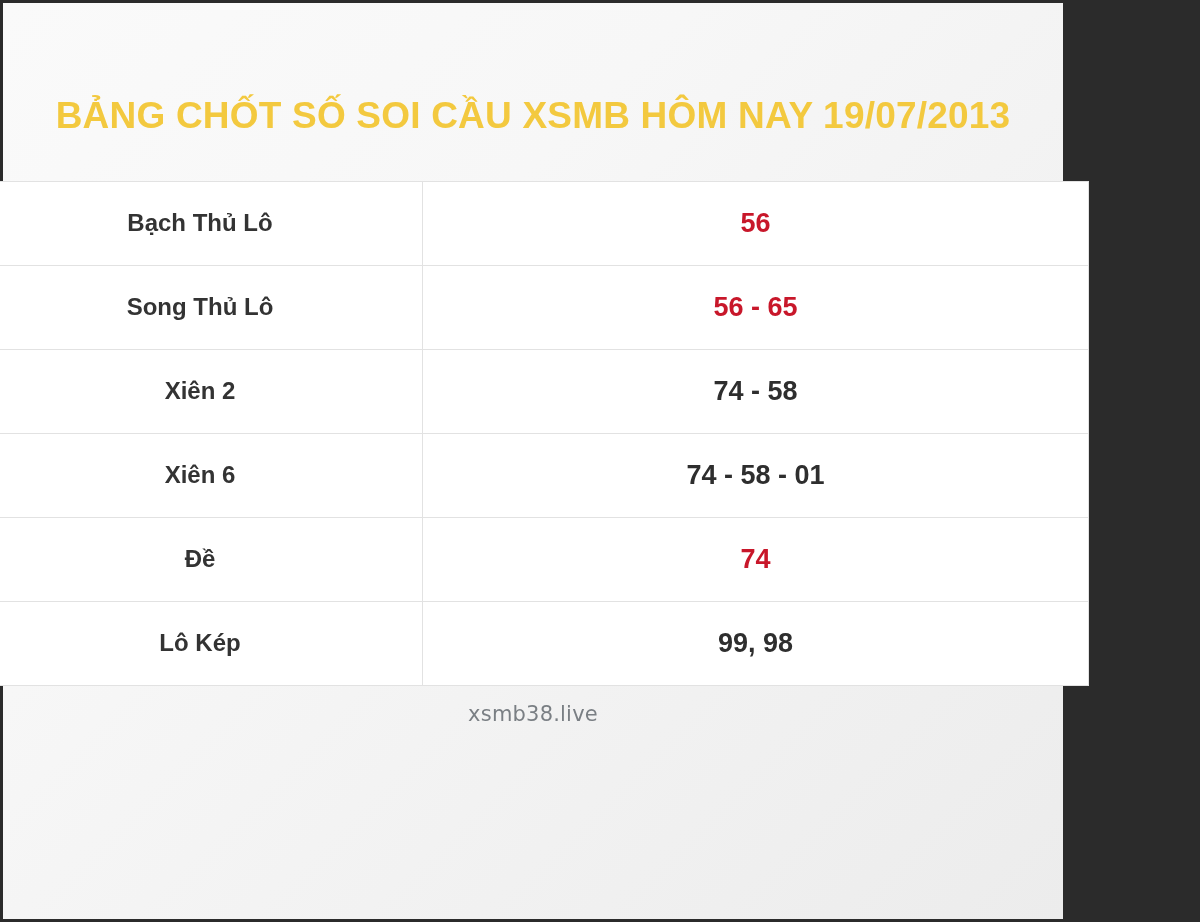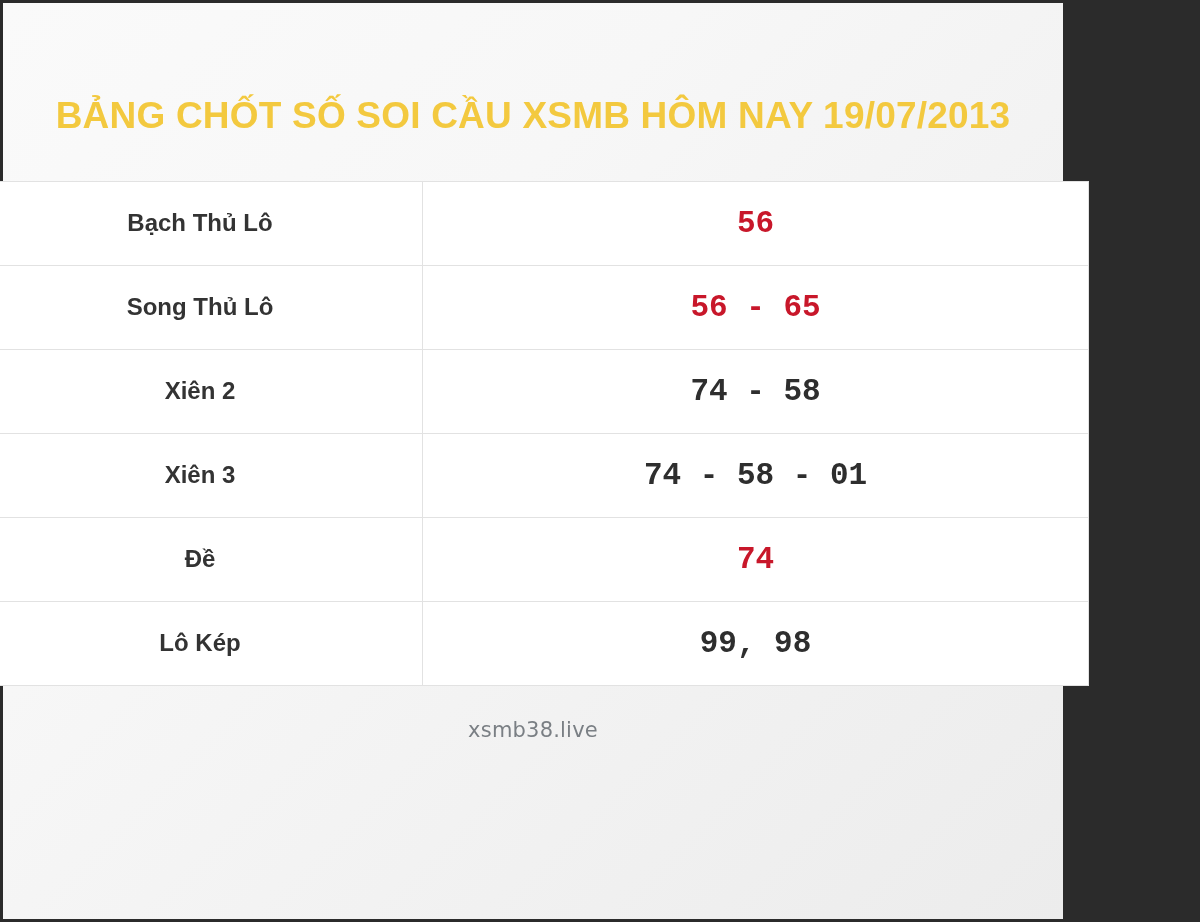--- a/index.html
+++ b/index.html
@@ -62,34 +62,33 @@
   }
 
   .label-text {
     font-size: 24px;
     font-weight: bold;
     color: #333333;
     line-height: 1.2;
   }
 
   .value-text {
-    font-size: 31px;
+    font-size: 27px;
     font-weight: bold;
     color: #2e2e2e;
     line-height: 1.2;
     white-space: nowrap;
-    font-family: Liberation Mono, monospace;
   }
 
   .value-text.red {
     color: #c8172a;
   }
 
   .footer {
-    margin-top: 32px;
+    margin-top: 16px;
     font-size: 21px;
     font-weight: normal;
     color: #7a7f84;
     font-family: "DejaVu Sans", sans-serif;
     letter-spacing: 0.2px;
   }
 </style>
 </head>
 <body>
 
@@ -118,21 +117,21 @@
       <tr>
         <td class="col-label">
           <span class="label-text">Xiên 2</span>
         </td>
         <td class="col-value">
           <span class="value-text">74 - 58</span>
         </td>
       </tr>
       <tr>
         <td class="col-label">
-          <span class="label-text">Xiên 3</span>
+          <span class="label-text">Xiên 6</span>
         </td>
         <td class="col-value">
           <span class="value-text">74 - 58 - 01</span>
         </td>
       </tr>
       <tr>
         <td class="col-label">
           <span class="label-text">Đề</span>
         </td>
         <td class="col-value">

